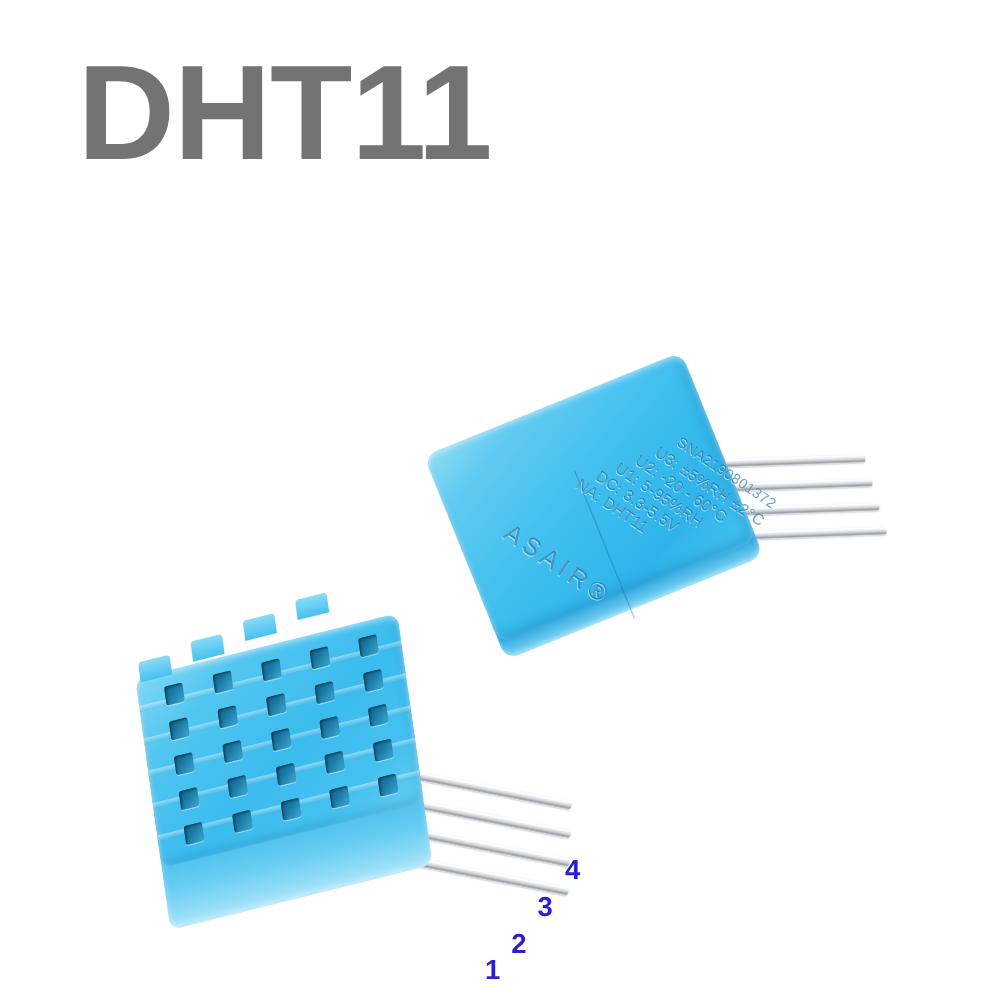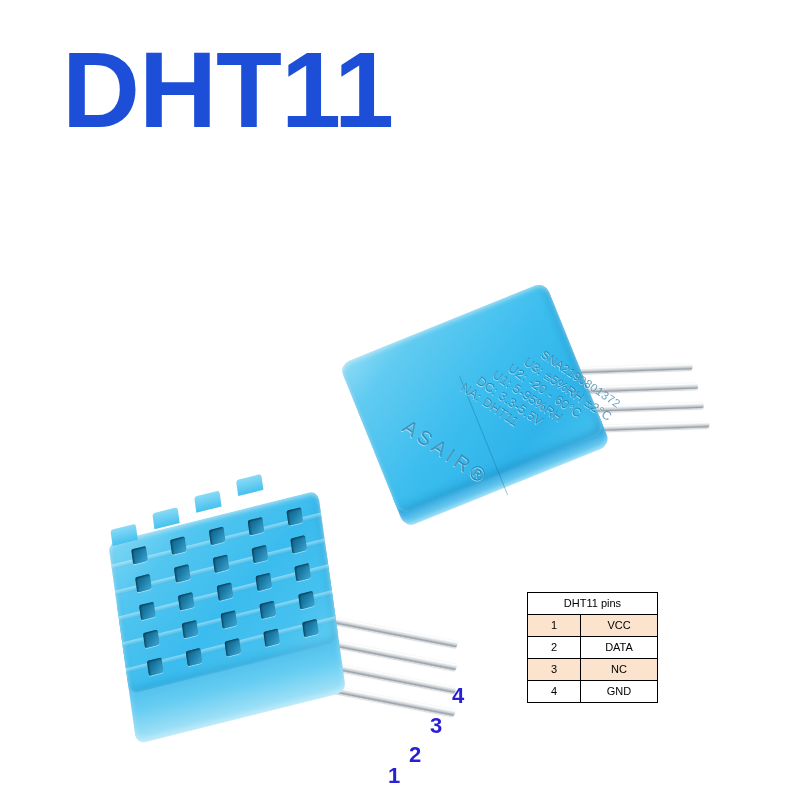--- a/index.html
+++ b/index.html
@@ -16,21 +16,21 @@
     font-family: "Liberation Sans", sans-serif;
   }
 
   
   #title-main {
     position: absolute;
     left: 62px;
     top: 36px;
     font-size: 108px;
     font-weight: bold;
-    color: #1d4ed8;
+    color: #737373;
     letter-spacing: -1px;
     line-height: 1;
     white-space: nowrap;
   }
   #title-sub {
     position: absolute;
     left: 52px;
     top: 182px;
     font-size: 47px;
     font-weight: bold;
@@ -302,39 +302,14 @@
       <div class="grill-tab" style="left:118px; top:6px;"></div>
       <div class="grill-tab" style="left:162px; top:0px;"></div>
     </div>
   </div>
 
   <div class="pin-label" id="cal-4" style="left:452px; top:683px;">4</div>
   <div class="pin-label" id="cal-3" style="left:430px; top:713px;">3</div>
   <div class="pin-label" id="cal-2" style="left:409px; top:742px;">2</div>
   <div class="pin-label" id="cal-1" style="left:388px; top:763px;">1</div>
 
-  <table id="pin-table">
-    <thead>
-      <tr>
-        <th colspan="2">DHT11 pins</th>
-      </tr>
-    </thead>
-    <tbody>
-      <tr class="alt">
-        <td class="num">1</td>
-        <td>VCC</td>
-      </tr>
-      <tr>
-        <td class="num">2</td>
-        <td>DATA</td>
-      </tr>
-      <tr class="alt">
-        <td class="num">3</td>
-        <td>NC</td>
-      </tr>
-      <tr>
-        <td class="num">4</td>
-        <td>GND</td>
-      </tr>
-    </tbody>
-  </table>
 
 </div>
 
 </body></html>

